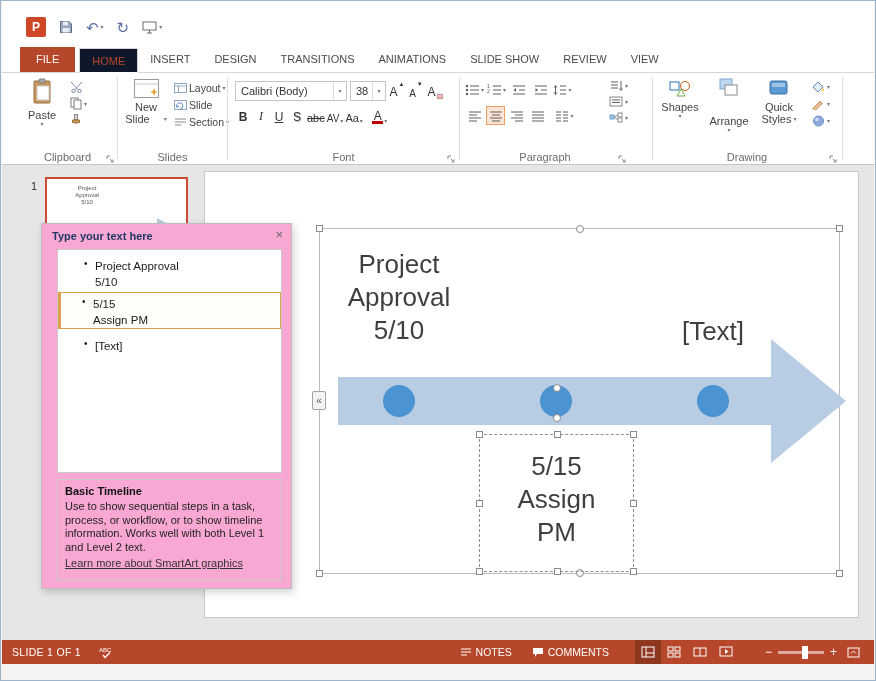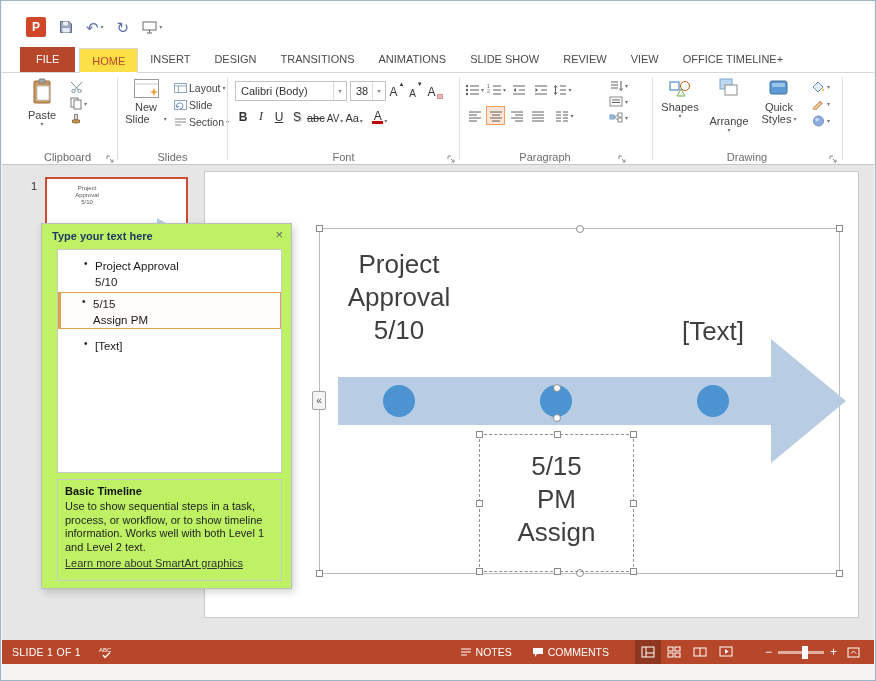--- a/index.html
+++ b/index.html
@@ -7,21 +7,21 @@
 body{font-family:"Liberation Sans",sans-serif;background:#fff}
 .win{position:absolute;left:0;top:0;width:876px;height:681px;background:#f4f3f1;border:1px solid #9db4c9;overflow:hidden}
 .titlebar{position:absolute;left:1px;right:1px;top:0;height:46px;background:#fff}
 .qat{position:absolute;left:24px;top:16px;display:flex;align-items:center;gap:13px}
 .qbtn{display:flex;align-items:center;gap:2px;color:#5b6fa5;font-size:15px;line-height:1}
 .caret{font-size:6px;color:#777;line-height:1}
 .ppicon{width:20px;height:20px;background:#d04727;border-radius:2px;color:#fff;font-weight:bold;font-size:12px;display:flex;align-items:center;justify-content:center}
 .tabstrip{position:absolute;left:1px;right:1px;top:46px;height:25px;background:#fff;display:flex;align-items:flex-end;padding-left:18px}
 .tab{height:25px;line-height:25px;padding:0 12px;font-size:11px;color:#4a4a4a;white-space:nowrap}
 .tab.file{background:#b7472a;color:#fff;padding:0 16px;margin-right:4px}
-.tab.active{color:#b7472a;border:1px solid #d6d6d6;border-bottom:1px solid #fff;background:#fde047;position:relative;z-index:3;margin-bottom:-1px}
+.tab.active{color:#b7472a;border:1px solid #d6d6d6;border-bottom:1px solid #fff;background:#0f172a;position:relative;z-index:3;margin-bottom:-1px}
 .ribbon{position:absolute;left:1px;right:1px;top:71px;height:93px;background:#fff;border-top:1px solid #d6d6d6;border-bottom:1px solid #c6c6c6}
 .grp{position:absolute;top:0;height:91px}
 .grp-label{position:absolute;left:0;right:0;bottom:1px;text-align:center;font-size:11px;color:#6c6c6c}
 .launcher{position:absolute;right:1px;bottom:3px;width:11px;height:11px}
 .vsep{position:absolute;top:4px;height:83px;width:1px;background:#e0e0e0}
 .bigbtn{display:flex;flex-direction:column;align-items:center;font-size:11px;color:#444;text-align:center;line-height:12px}
 .sbtn{display:flex;align-items:center;gap:2px;font-size:10.5px;color:#444}
 .combo{height:20px;border:1px solid #c4c4c4;background:#fff;display:flex;align-items:center;font-size:11px;color:#333}
 .combo .val{flex:1;padding-left:5px;white-space:nowrap;overflow:hidden}
 .combo .cw{width:13px;align-self:stretch;border-left:1px solid #dcdcdc;display:flex;align-items:center;justify-content:center}
@@ -34,21 +34,21 @@
 .thumb{position:absolute;left:44px;top:176px;width:143px;height:81px;background:#fff;border:2px solid #cd4a35;overflow:hidden}
 .thumb .ttext{position:absolute;left:14px;top:6px;width:52px;text-align:center;font-size:6px;line-height:7px;color:#555}
 .thumb .ttext span{display:block}
 .saframe{position:absolute;left:318px;top:227px;width:521px;height:346px;border:1px solid #bcbcbc}
 .hsq{position:absolute;width:7px;height:7px;background:#fff;border:1px solid #8b8b8b}
 .hci{position:absolute;width:8px;height:8px;background:#fff;border:1px solid #8b8b8b;border-radius:50%}
 .mtext{position:absolute;text-align:center;color:#3f3f3f;font-size:26px;line-height:33px;z-index:4}
 .mtext span{display:block}
 .dashed{position:absolute;left:478px;top:433px;width:155px;height:138px;border:1px dashed #8f8f8f;z-index:4}
 .ptoggle{position:absolute;left:-8px;top:50%;margin-top:-10px;width:14px;height:19px;background:#f3f3f3;border:1px solid #a3a3a3;border-radius:2px;font-size:10px;color:#555;display:flex;align-items:center;justify-content:center}
-.tpane{position:absolute;left:40px;top:222px;width:251px;height:366px;background:#bef264;border:1px solid #bdbdbd;box-shadow:2px 3px 8px rgba(0,0,0,.18);z-index:6}
+.tpane{position:absolute;left:40px;top:222px;width:251px;height:366px;background:#f9a8d4;border:1px solid #bdbdbd;box-shadow:2px 3px 8px rgba(0,0,0,.18);z-index:6}
 .tpane-title{position:absolute;left:10px;top:6px;font-size:11px;font-weight:bold;color:#1f3864}
 .tpane-close{position:absolute;right:8px;top:3px;font-size:13px;color:#666;cursor:default}
 .tlist{position:absolute;left:15px;top:25px;width:225px;height:224px;border:1px solid #c9c9c9;background:#fff;font-size:11.5px;color:#1a1a1a}
 .titem{position:absolute;left:0;right:0}
 .titem .bullet{position:absolute;left:26px;top:0;font-size:10px}
 .titem .tl{position:absolute;left:37px;top:0;line-height:16px}
 .titem .tl span{display:block}
 .sel-item{position:absolute;left:0;top:42px;width:223px;height:37px;border:1px solid #dda24a;border-left:3px solid #dda24a;background:#fffefb}
 .tinfo{position:absolute;left:15px;top:255px;width:225px;height:102px;border:1px solid #c9c9c9;padding:5px 7px;font-size:11px;color:#222;line-height:13.4px}
 .tinfo .it{font-weight:bold;margin-bottom:2px;color:#111}
@@ -95,21 +95,20 @@
   <div class="tabstrip">
     <div class="tab file">FILE</div>
     <div class="tab active">HOME</div>
     <div class="tab">INSERT</div>
     <div class="tab">DESIGN</div>
     <div class="tab">TRANSITIONS</div>
     <div class="tab">ANIMATIONS</div>
     <div class="tab">SLIDE SHOW</div>
     <div class="tab">REVIEW</div>
     <div class="tab">VIEW</div>
-    <div class="tab">OFFICE TIMELINE+</div>
   </div>
 
   <div class="ribbon">
 
     <div class="grp" style="left:16px;width:99px">
       <div class="bigbtn" style="position:absolute;left:4px;top:5px;width:40px">
         <svg width="22" height="27">
             <rect x="3" y="3" width="16" height="22" rx="1" fill="#c9965c" stroke="#96703d"></rect>
             <rect x="8" y="1" width="6" height="4" rx="1" fill="#a6a6a6" stroke="#7f7f7f"></rect>
             <rect x="6" y="8" width="12" height="14" fill="#fff" stroke="#c9c9c9"></rect>
@@ -468,22 +467,22 @@
     <div class="hsq" style="left:-4px;top:-4px"></div>
     <div class="hsq" style="right:-4px;top:-4px"></div>
     <div class="hsq" style="left:-4px;bottom:-4px"></div>
     <div class="hsq" style="right:-4px;bottom:-4px"></div>
     <div class="hsq" style="left:50%;margin-left:-3px;top:-4px"></div>
     <div class="hsq" style="left:50%;margin-left:-3px;bottom:-4px"></div>
     <div class="hsq" style="left:-4px;top:50%;margin-top:-3px"></div>
     <div class="hsq" style="right:-4px;top:50%;margin-top:-3px"></div>
     <div class="mtext" style="left:0;top:15px;width:153px;position:absolute">
       <span>5/15</span>
+      <span>Assign</span>
       <span>PM</span>
-      <span>Assign</span>
     </div>
   </div>
 
   <div class="tpane">
     <div class="tpane-title">Type your text here</div>
     <div class="tpane-close">×</div>
     <div class="tlist">
       <div class="titem" style="top:8px;height:32px">
         <span class="bullet">•</span>
         <span class="tl">

